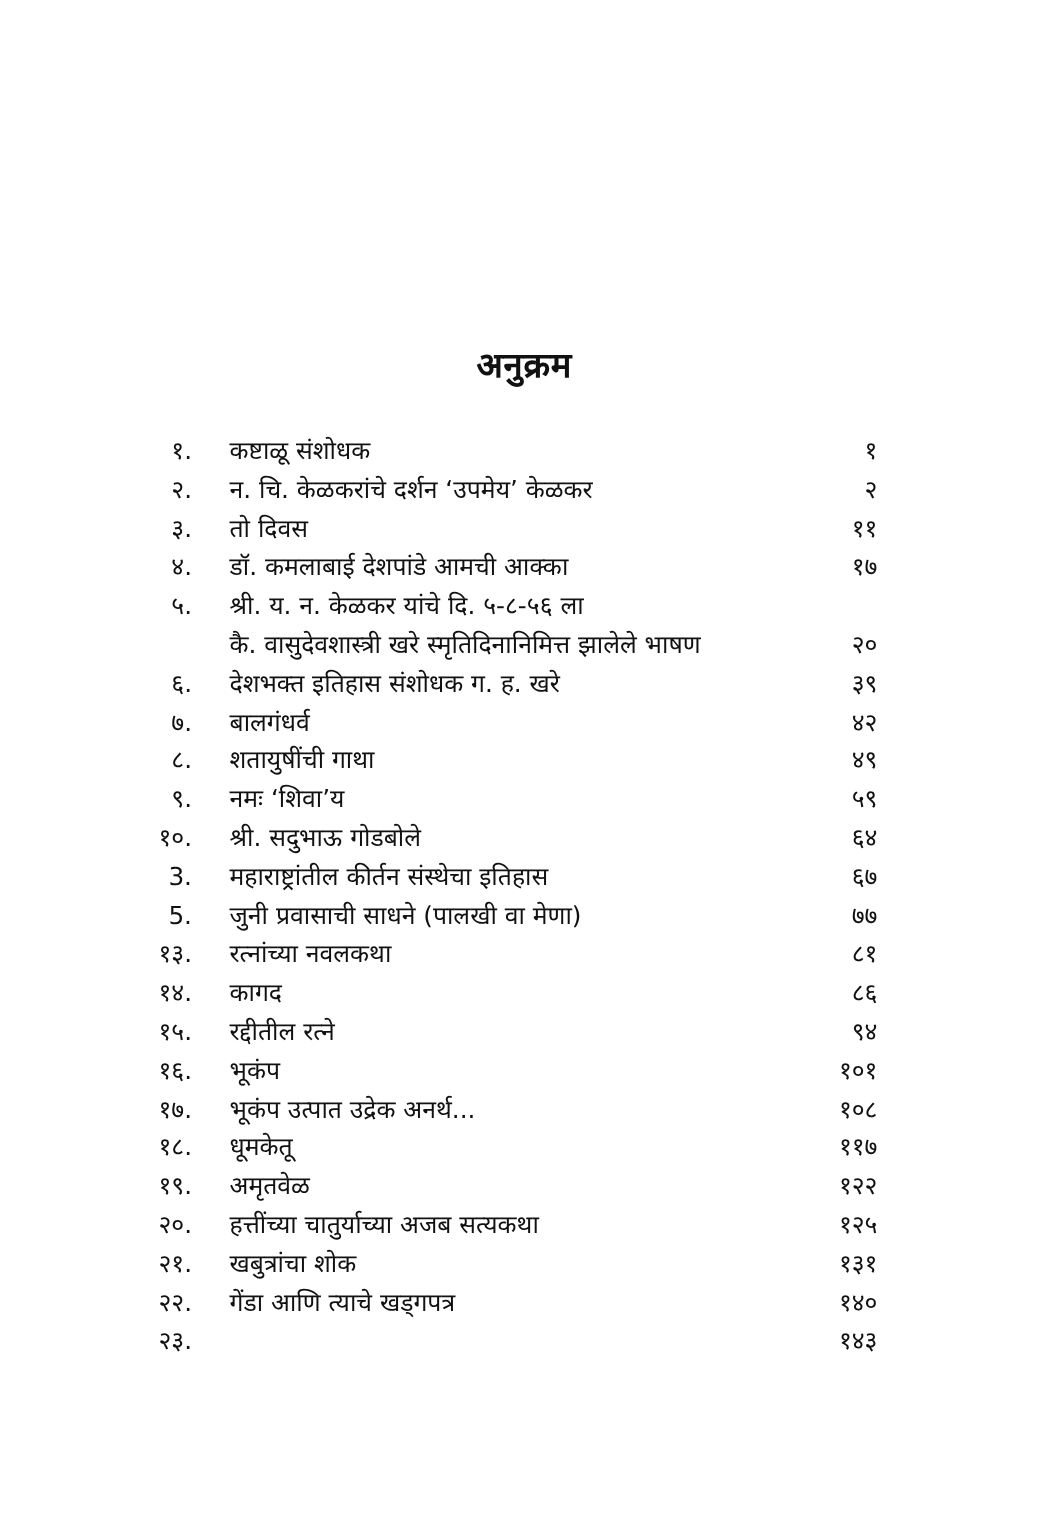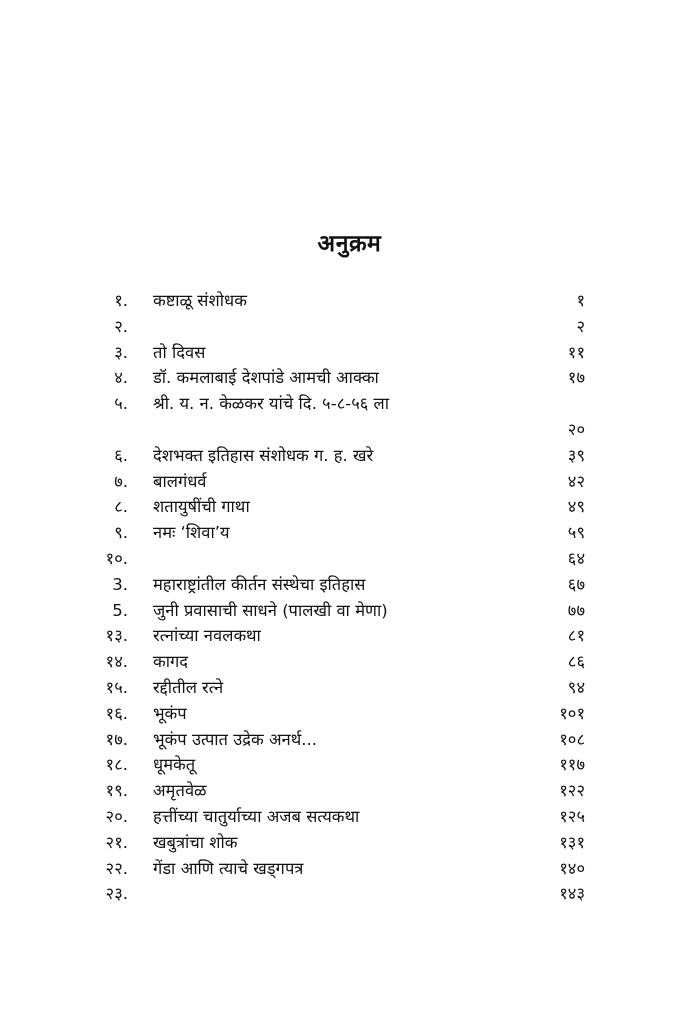--- a/index.html
+++ b/index.html
@@ -19,39 +19,41 @@
 <div class="page-title">अनुक्रम</div>
 
 <div class="toc">
   <div class="row">
       <span class="num">१.</span>
       <span class="title">कष्टाळू संशोधक</span>
       <span class="page">१</span>
     </div>
   <div class="row">
       <span class="num">२.</span>
+      <span class="title">न. चि. केळकरांचे दर्शन ‘उपमेय’ केळकर</span>
       <span class="page">२</span>
     </div>
   <div class="row">
       <span class="num">३.</span>
       <span class="title">तो दिवस</span>
       <span class="page">११</span>
     </div>
   <div class="row">
       <span class="num">४.</span>
       <span class="title">डॉ. कमलाबाई देशपांडे आमची आक्का</span>
       <span class="page">१७</span>
     </div>
   <div class="row">
       <span class="num">५.</span>
       <span class="title">श्री. य. न. केळकर यांचे दि. ५-८-५६ ला</span>
       <span class="page"></span>
     </div>
   <div class="row">
       <span class="num"></span>
+      <span class="title">कै. वासुदेवशास्त्री खरे स्मृतिदिनानिमित्त झालेले भाषण</span>
       <span class="page">२०</span>
     </div>
   <div class="row">
       <span class="num">६.</span>
       <span class="title">देशभक्त इतिहास संशोधक ग. ह. खरे</span>
       <span class="page">३९</span>
     </div>
   <div class="row">
       <span class="num">७.</span>
       <span class="title">बालगंधर्व</span>
@@ -62,20 +64,21 @@
       <span class="title">शतायुषींची गाथा</span>
       <span class="page">४९</span>
     </div>
   <div class="row">
       <span class="num">९.</span>
       <span class="title">नमः ‘शिवा’य</span>
       <span class="page">५९</span>
     </div>
   <div class="row">
       <span class="num">१०.</span>
+      <span class="title">श्री. सदुभाऊ गोडबोले</span>
       <span class="page">६४</span>
     </div>
   <div class="row">
       <span class="num">3.</span>
       <span class="title">महाराष्ट्रांतील कीर्तन संस्थेचा इतिहास</span>
       <span class="page">६७</span>
     </div>
   <div class="row">
       <span class="num">5.</span>
       <span class="title">जुनी प्रवासाची साधने (पालखी वा मेणा)</span>

